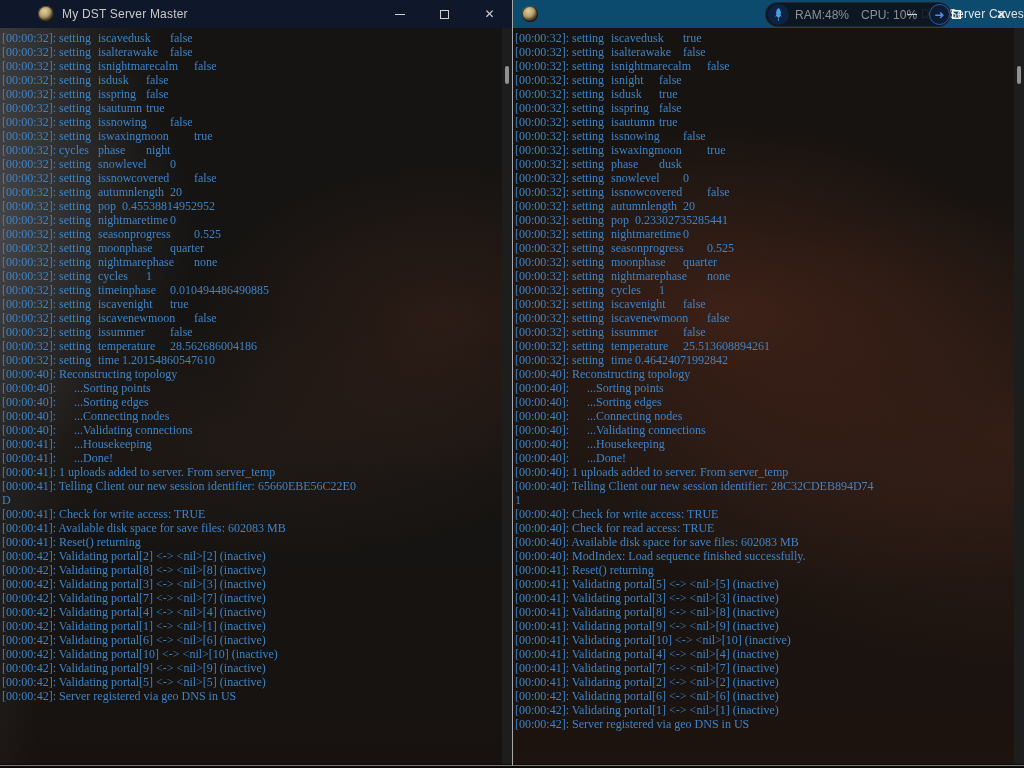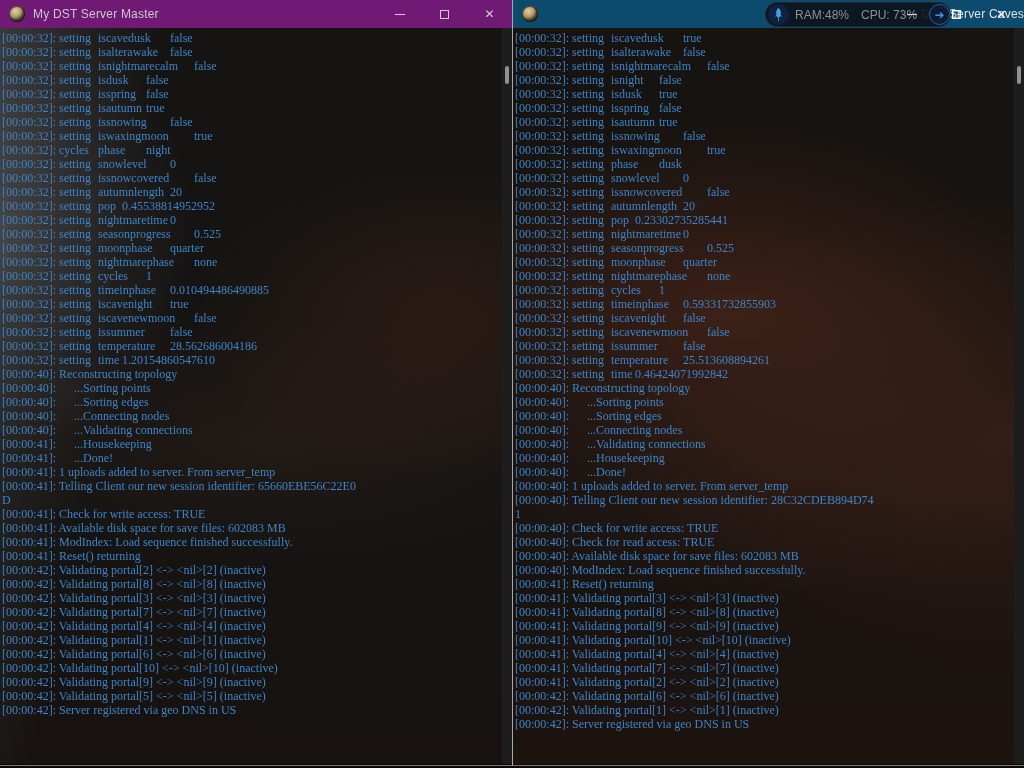--- a/index.html
+++ b/index.html
@@ -4,21 +4,21 @@
 <style>
   * { margin:0; padding:0; box-sizing:border-box; }
   html,body { width:1024px; height:768px; overflow:hidden; background:#0a0908; }
   body { position:relative; font-family:"Liberation Sans", sans-serif; }
 
   .window { position:absolute; top:0; height:766px; width:512px; border-bottom:1px solid #7a7a7a; }
   .window.left  { left:0; }
   .window.right { left:512px; border-left:1px solid #a8a8a8; }
 
   .titlebar { position:relative; height:28px; display:flex; align-items:center; }
-  .window.left  .titlebar { background:#701a75; }
+  .window.left  .titlebar { background:#0f172a;padding-left:29px; }
   .window.right .titlebar { background:#0c4a6e;justify-content:space-between; }
 
   .app-icon { width:16px; height:16px; border-radius:50%; margin-left:9px; flex:0 0 auto;
     background: radial-gradient(circle at 40% 32%, #e0d0a2 0%, #b49c6a 40%, #6a5638 72%, #2c2418 100%);
     box-shadow: inset 0 0 0 1px rgba(0,0,0,0.55), inset -2px -3px 3px rgba(0,0,0,0.5);
   }
   .title { margin-left:8px; font-size:12px; letter-spacing:0.2px; white-space:nowrap; }
   .window.left  .title { color:#c9c9c9; }
   .window.right .title { color:#e2e2e2; }
 
@@ -124,21 +124,20 @@
         <div class="console-line">[00:00:40]: 	...Sorting edges</div>
         <div class="console-line">[00:00:40]: 	...Connecting nodes</div>
         <div class="console-line">[00:00:40]: 	...Validating connections</div>
         <div class="console-line">[00:00:41]: 	...Housekeeping</div>
         <div class="console-line">[00:00:41]: 	...Done!</div>
         <div class="console-line">[00:00:41]: 1 uploads added to server. From server_temp</div>
         <div class="console-line">[00:00:41]: Telling Client our new session identifier: 65660EBE56C22E0</div>
         <div class="console-line">D</div>
         <div class="console-line">[00:00:41]: Check for write access: TRUE</div>
         <div class="console-line">[00:00:41]: Available disk space for save files: 602083 MB</div>
-        <div class="console-line">[00:00:41]: ModIndex: Load sequence finished successfully.</div>
         <div class="console-line">[00:00:41]: Reset() returning</div>
         <div class="console-line">[00:00:42]: Validating portal[2] &lt;-&gt; &lt;nil&gt;[2] (inactive)</div>
         <div class="console-line">[00:00:42]: Validating portal[8] &lt;-&gt; &lt;nil&gt;[8] (inactive)</div>
         <div class="console-line">[00:00:42]: Validating portal[3] &lt;-&gt; &lt;nil&gt;[3] (inactive)</div>
         <div class="console-line">[00:00:42]: Validating portal[7] &lt;-&gt; &lt;nil&gt;[7] (inactive)</div>
         <div class="console-line">[00:00:42]: Validating portal[4] &lt;-&gt; &lt;nil&gt;[4] (inactive)</div>
         <div class="console-line">[00:00:42]: Validating portal[1] &lt;-&gt; &lt;nil&gt;[1] (inactive)</div>
         <div class="console-line">[00:00:42]: Validating portal[6] &lt;-&gt; &lt;nil&gt;[6] (inactive)</div>
         <div class="console-line">[00:00:42]: Validating portal[10] &lt;-&gt; &lt;nil&gt;[10] (inactive)</div>
         <div class="console-line">[00:00:42]: Validating portal[9] &lt;-&gt; &lt;nil&gt;[9] (inactive)</div>
@@ -179,41 +178,41 @@
         <div class="console-line">[00:00:32]: setting	phase	dusk</div>
         <div class="console-line">[00:00:32]: setting	snowlevel	0</div>
         <div class="console-line">[00:00:32]: setting	issnowcovered	false</div>
         <div class="console-line">[00:00:32]: setting	autumnlength	20</div>
         <div class="console-line">[00:00:32]: setting	pop	0.23302735285441</div>
         <div class="console-line">[00:00:32]: setting	nightmaretime	0</div>
         <div class="console-line">[00:00:32]: setting	seasonprogress	0.525</div>
         <div class="console-line">[00:00:32]: setting	moonphase	quarter</div>
         <div class="console-line">[00:00:32]: setting	nightmarephase	none</div>
         <div class="console-line">[00:00:32]: setting	cycles	1</div>
-        <div class="console-line">[00:00:32]: setting	timeinphase	0.59331732855903</div>
         <div class="console-line">[00:00:32]: setting	iscavenight	false</div>
         <div class="console-line">[00:00:32]: setting	iscavenewmoon	false</div>
         <div class="console-line">[00:00:32]: setting	issummer	false</div>
         <div class="console-line">[00:00:32]: setting	temperature	25.513608894261</div>
         <div class="console-line">[00:00:32]: setting	time	0.46424071992842</div>
         <div class="console-line">[00:00:40]: Reconstructing topology</div>
         <div class="console-line">[00:00:40]: 	...Sorting points</div>
         <div class="console-line">[00:00:40]: 	...Sorting edges</div>
         <div class="console-line">[00:00:40]: 	...Connecting nodes</div>
         <div class="console-line">[00:00:40]: 	...Validating connections</div>
         <div class="console-line">[00:00:40]: 	...Housekeeping</div>
         <div class="console-line">[00:00:40]: 	...Done!</div>
         <div class="console-line">[00:00:40]: 1 uploads added to server. From server_temp</div>
         <div class="console-line">[00:00:40]: Telling Client our new session identifier: 28C32CDEB894D74</div>
         <div class="console-line">1</div>
         <div class="console-line">[00:00:40]: Check for write access: TRUE</div>
         <div class="console-line">[00:00:40]: Check for read access: TRUE</div>
         <div class="console-line">[00:00:40]: Available disk space for save files: 602083 MB</div>
         <div class="console-line">[00:00:40]: ModIndex: Load sequence finished successfully.</div>
         <div class="console-line">[00:00:41]: Reset() returning</div>
+        <div class="console-line">[00:00:41]: Validating portal[5] &lt;-&gt; &lt;nil&gt;[5] (inactive)</div>
         <div class="console-line">[00:00:41]: Validating portal[3] &lt;-&gt; &lt;nil&gt;[3] (inactive)</div>
         <div class="console-line">[00:00:41]: Validating portal[8] &lt;-&gt; &lt;nil&gt;[8] (inactive)</div>
         <div class="console-line">[00:00:41]: Validating portal[9] &lt;-&gt; &lt;nil&gt;[9] (inactive)</div>
         <div class="console-line">[00:00:41]: Validating portal[10] &lt;-&gt; &lt;nil&gt;[10] (inactive)</div>
         <div class="console-line">[00:00:41]: Validating portal[4] &lt;-&gt; &lt;nil&gt;[4] (inactive)</div>
         <div class="console-line">[00:00:41]: Validating portal[7] &lt;-&gt; &lt;nil&gt;[7] (inactive)</div>
         <div class="console-line">[00:00:41]: Validating portal[2] &lt;-&gt; &lt;nil&gt;[2] (inactive)</div>
         <div class="console-line">[00:00:42]: Validating portal[6] &lt;-&gt; &lt;nil&gt;[6] (inactive)</div>
         <div class="console-line">[00:00:42]: Validating portal[1] &lt;-&gt; &lt;nil&gt;[1] (inactive)</div>
         <div class="console-line">[00:00:42]: Server registered via geo DNS in US</div>
@@ -224,19 +223,19 @@
   </div>
 
   <div class="gamebar">
     <div class="gb-rocket">
       <svg width="11" height="13" viewBox="0 0 11 13">
         <path d="M5.5 0 C7.6 1.6 8.3 4.2 7.6 6.8 L8.9 8.6 L7.2 8.2 C6.7 9 6.1 9.6 5.5 10 C4.9 9.6 4.3 9 3.8 8.2 L2.1 8.6 L3.4 6.8 C2.7 4.2 3.4 1.6 5.5 0 Z" fill="#4a9edd"></path>
         <rect x="5" y="10.5" width="1" height="2.2" fill="#4a9edd"></rect>
       </svg>
     </div>
     <span class="gb-text">RAM:48%</span>
-    <span class="gb-text cpu">CPU: 73%</span>
+    <span class="gb-text cpu">CPU: 10%</span>
     <div class="gb-arrow">
         <span>➜</span>
       </div>
   </div>
 
 </div>
 
 </body></html>

